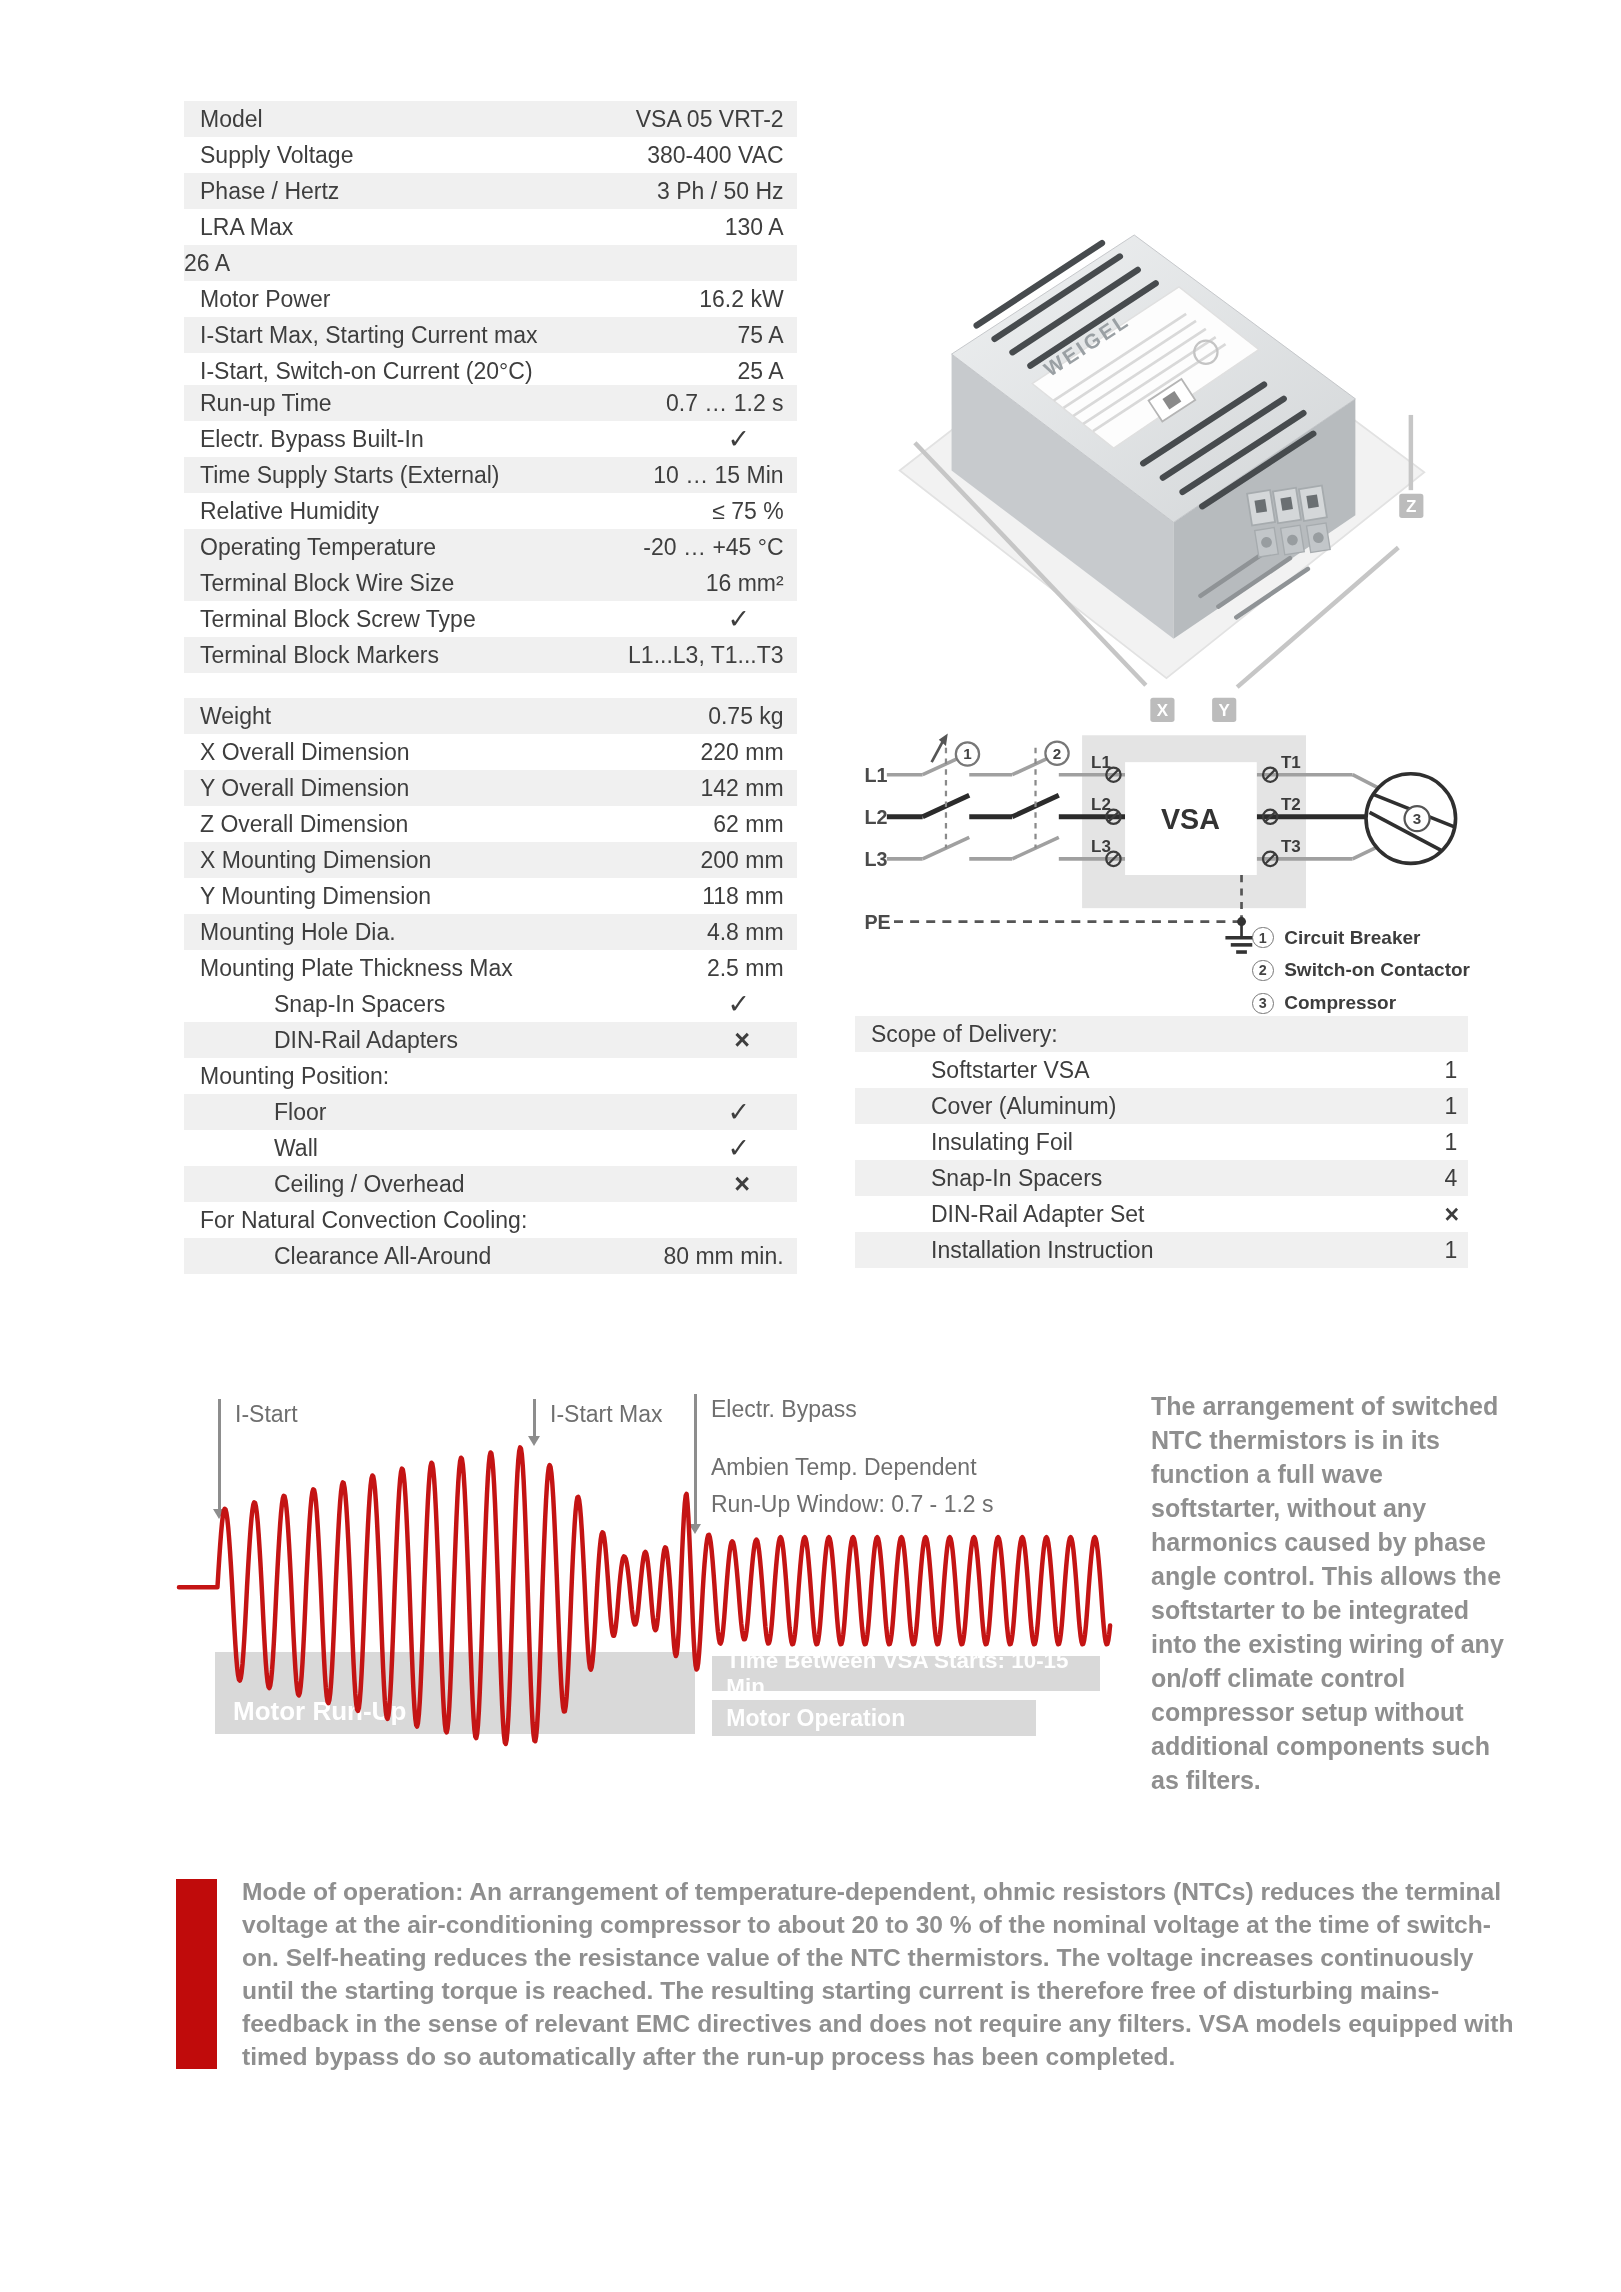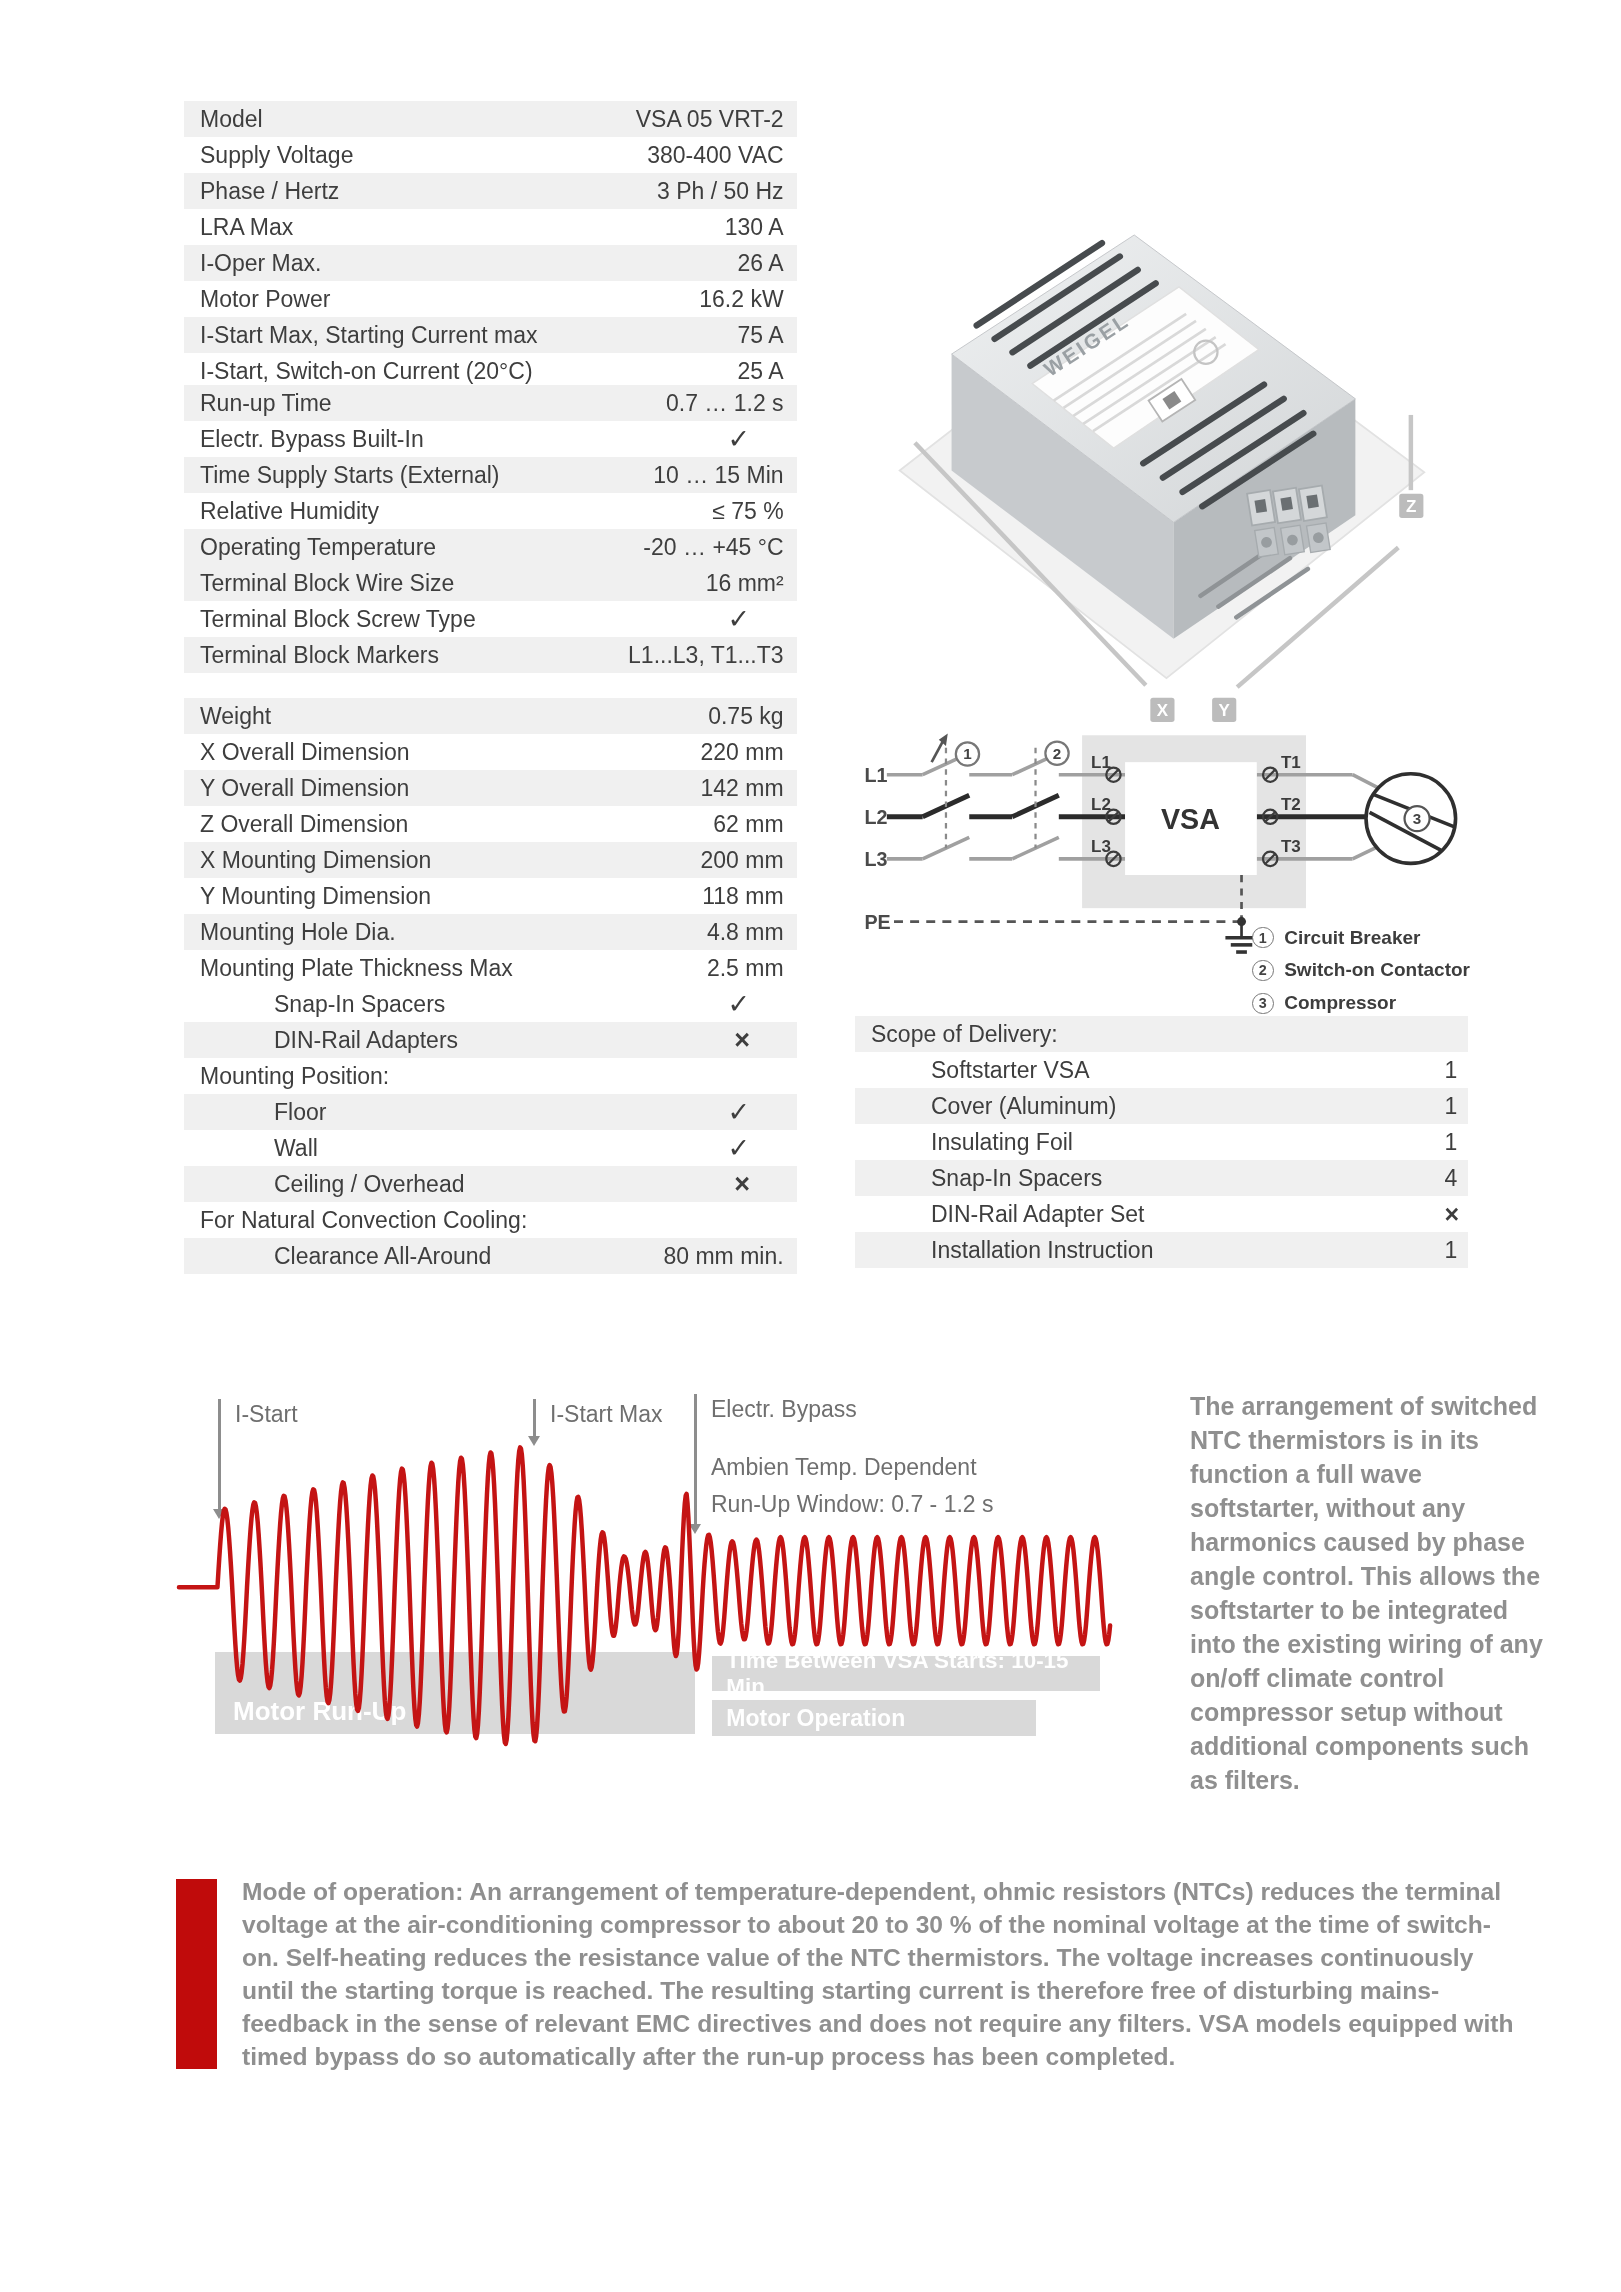--- a/index.html
+++ b/index.html
@@ -53,21 +53,21 @@
   #arrow-istartmax{left:533px;top:1399px;height:43px;}
   #arrow-bypass{left:694px;top:1394px;height:136px;}
   .ann{position:absolute;font-size:23px;color:#6f6f6f;white-space:nowrap;z-index:4;}
   #ann-istart{left:235px;top:1401px;}
   #ann-istartmax{left:550px;top:1401px;}
   #ann-bypass{left:711px;top:1396px;}
   #ann-bypass-sub1{left:711px;top:1454px;}
   #ann-bypass-sub2{left:711px;top:1491px;}
 
   
-  #desc{position:absolute;left:1190px;top:1389px;width:365px;font-size:25px;font-weight:bold;
+  #desc{position:absolute;left:1151px;top:1389px;width:365px;font-size:25px;font-weight:bold;
         color:#8f8f8f;line-height:34px;}
   #mode-bar{position:absolute;left:176px;top:1879px;width:41px;height:190px;background:#c00b0b;}
   #mode-text{position:absolute;left:242px;top:1875px;width:1276px;font-size:24.6px;font-weight:bold;
         color:#8f8f8f;line-height:33px;}
 </style>
 </head>
 <body>
 
 <div id="page">
 
@@ -82,21 +82,20 @@
       </div>
       <div class="spec-row shade">
         <div class="cell-label">Phase / Hertz</div>
         <div class="cell-value">3 Ph / 50 Hz</div>
       </div>
       <div class="spec-row">
         <div class="cell-label">LRA Max</div>
         <div class="cell-value">130 A</div>
       </div>
       <div class="spec-row shade">
-        <div class="cell-label">I-Oper Max.</div>
         <div class="cell-value">26 A</div>
       </div>
       <div class="spec-row">
         <div class="cell-label">Motor Power</div>
         <div class="cell-value">16.2 kW</div>
       </div>
       <div class="spec-row shade">
         <div class="cell-label">I-Start Max, Starting Current max</div>
         <div class="cell-value">75 A</div>
       </div>

